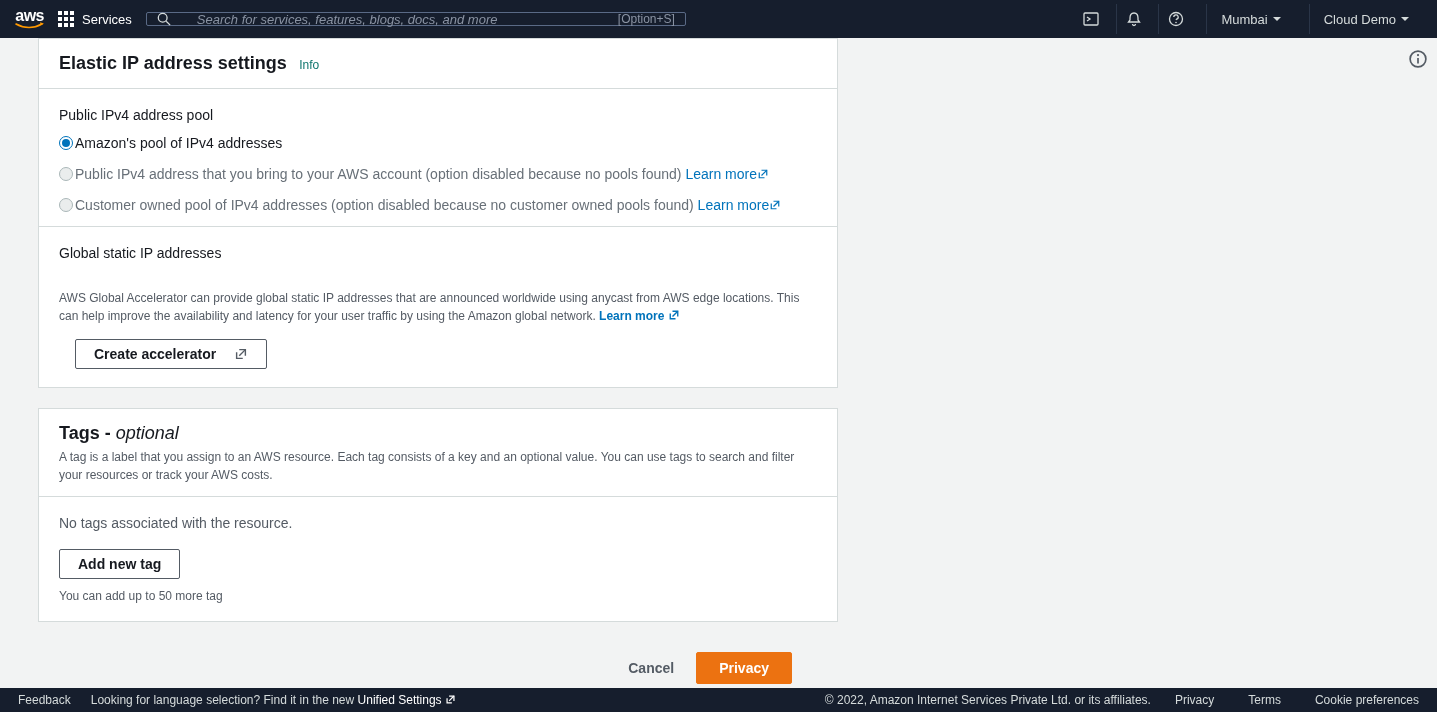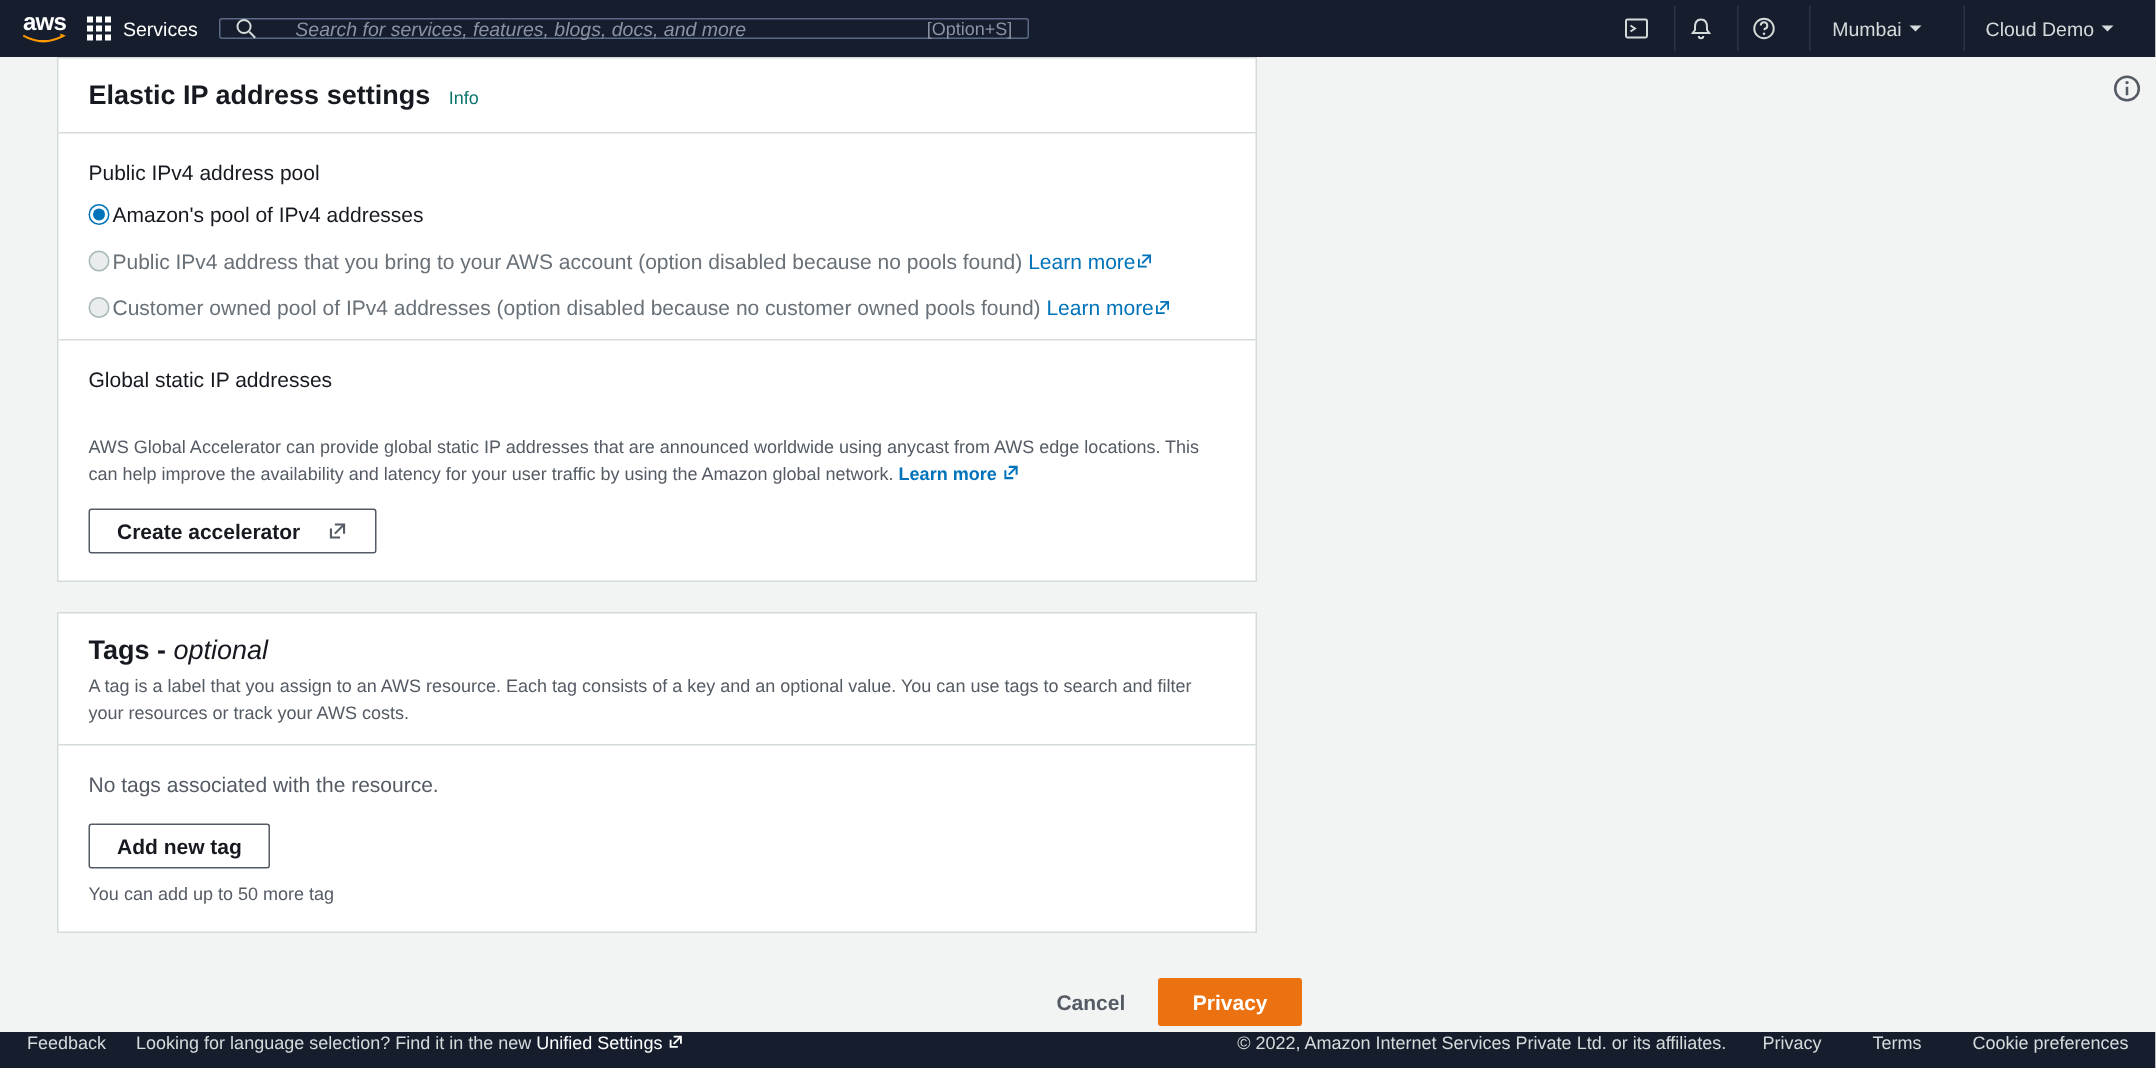--- a/index.html
+++ b/index.html
@@ -38,36 +38,36 @@
 .radio.checked::after { content: ""; position: absolute; inset: 2px; background: #0073bb; border-radius: 50%; }
 .radio.disabled { border-color: #aab7b8; background: #eaeded; }
 .radio-label { font-size: 14px; color: #16191f; }
 .radio-label.disabled { color: #687078; }
 .link { color: #0073bb; cursor: pointer; }
 .ext-icon { display: inline-block; vertical-align: -1px; }
 .divider { border-top: 1px solid #d5dbdb; margin: 0 -20px 18px -20px; }
 .desc { font-size: 12px; color: #545b64; line-height: 1.5; margin-bottom: 14px; margin-top: 28px; }
 .link-bold { color: #0073bb; font-weight: 700; cursor: pointer; }
 .btn { border: 1px solid #545b64; background: #fff; color: #16191f; font-size: 14px; font-weight: 700; padding: 6px 18px; cursor: pointer; border-radius: 2px; }
-.btn-icon { display: inline-flex; align-items: center; gap: 18px; }
+.btn-icon { display: inline-flex; align-items: center; gap: 18px; margin-left: 16px; }
 
 .tags-header { padding: 14px 20px 12px 20px; border-bottom: 1px solid #d5dbdb; }
 .tags-title { font-size: 18px; font-weight: 700; color: #16191f; }
 .tags-title em { font-style: italic; font-weight: 400; }
 .tags-desc { font-size: 12px; color: #545b64; margin-top: 4px; line-height: 1.5; }
 .tags-body { padding: 18px 20px; }
 .no-tags { color: #545b64; font-size: 14px; margin-bottom: 18px; }
 .tag-hint { font-size: 12px; color: #545b64; margin-top: 10px; }
 
-.actions { width: 868px; padding: 10px 0 20px 0; display: flex; justify-content: flex-end; gap: 12px; }
+.actions { width: 792px; padding: 10px 0 20px 0; display: flex; justify-content: flex-end; gap: 12px; }
 .btn-link { background: none; border: none; color: #545b64; font-weight: 700; font-size: 14px; cursor: pointer; padding: 6px 10px; }
 .btn-primary { background: #ec7211; border: 1px solid #ec7211; color: #fff; font-weight: 700; font-size: 14px; padding: 7px 22px; cursor: pointer; border-radius: 2px; }
 
 
-.footer { position: absolute; bottom: 0; left: 0; right: 0; height: 24px; background: #161e2d; display: flex; padding: 0 18px; font-size: 12px; color: #d5dbdb; }
+.footer { position: absolute; bottom: 0; left: 0; right: 0; height: 24px; background: #161e2d; display: flex; align-items: center; padding: 0 18px; font-size: 12px; color: #d5dbdb; }
 .footer a { color: #d5dbdb; text-decoration: none; }
 .footer .f-spacer { flex: 1; }
 .footer .f-links { display: flex; gap: 34px; }
 .f-lang { color: #d5dbdb; margin-left: 20px; }
 .f-lang .link { color: #fff; }
 
 
 .info-toggle { position: absolute; top: 50px; right: 10px; color: #545b64; cursor: pointer; }
 
 svg { display: block; }

